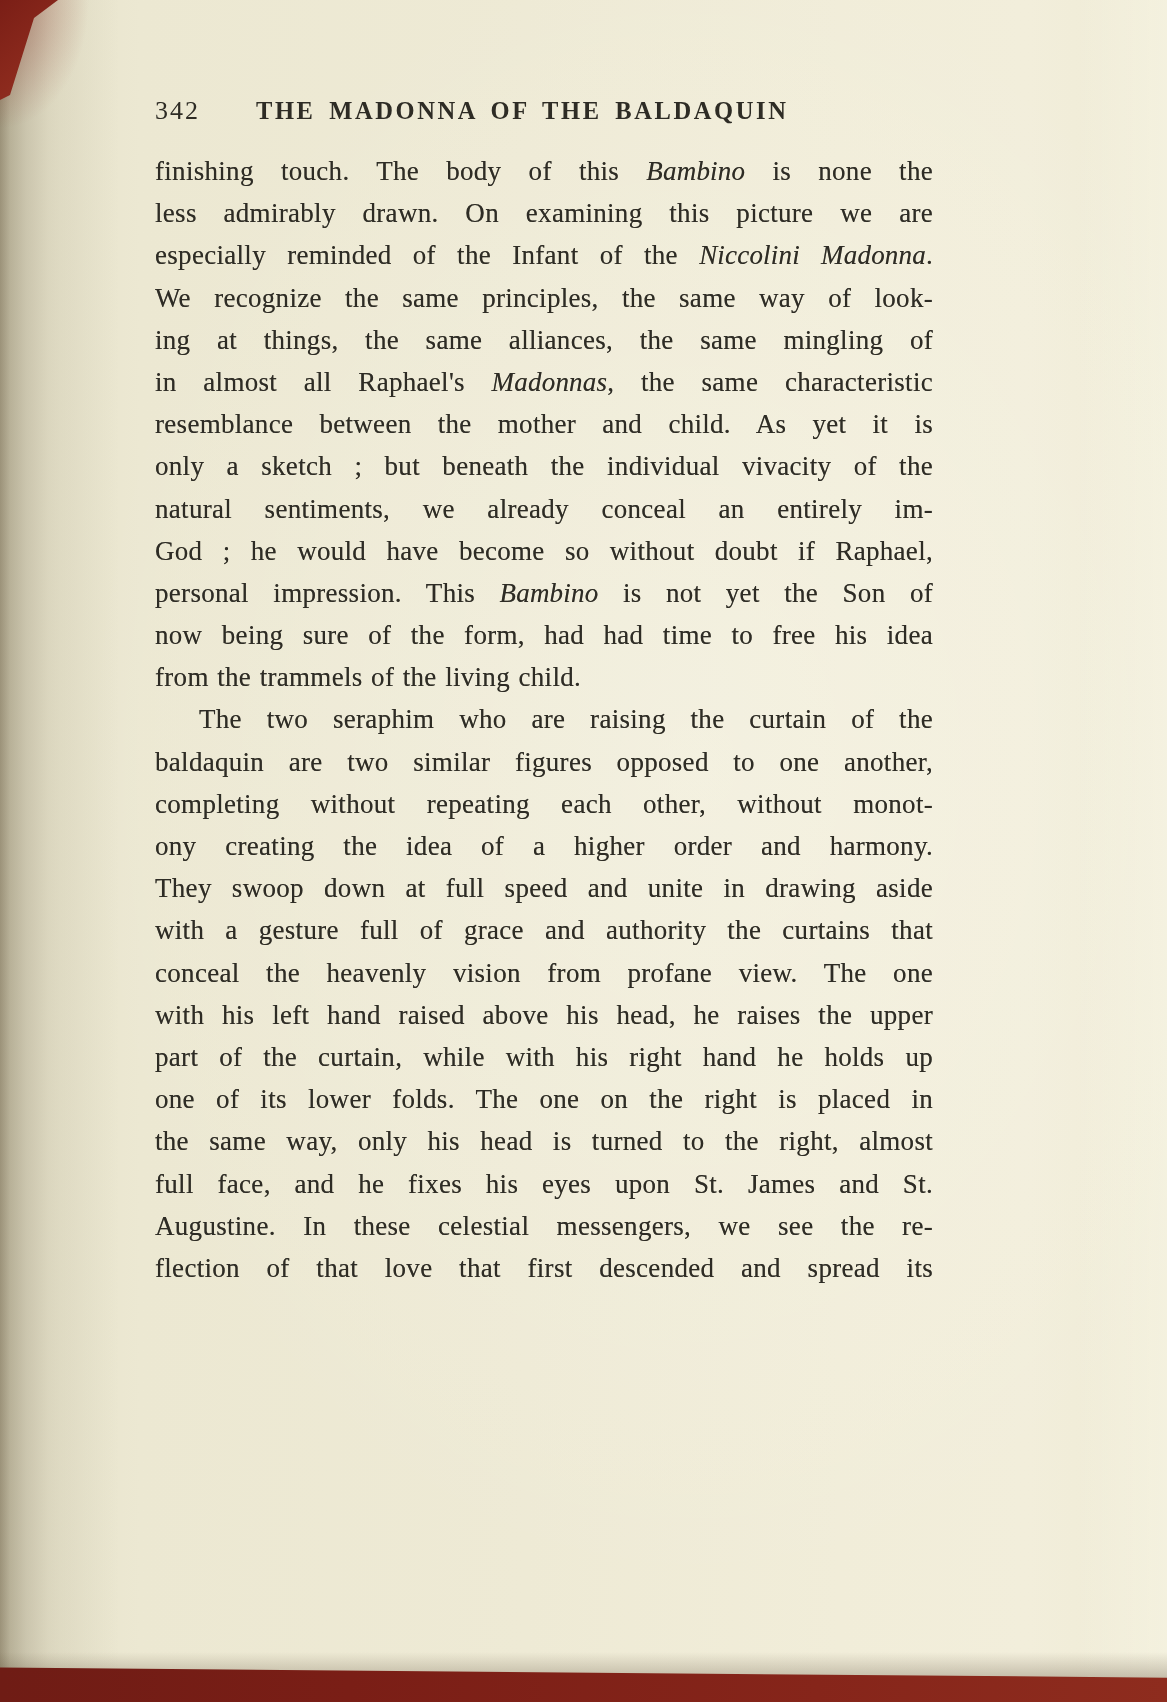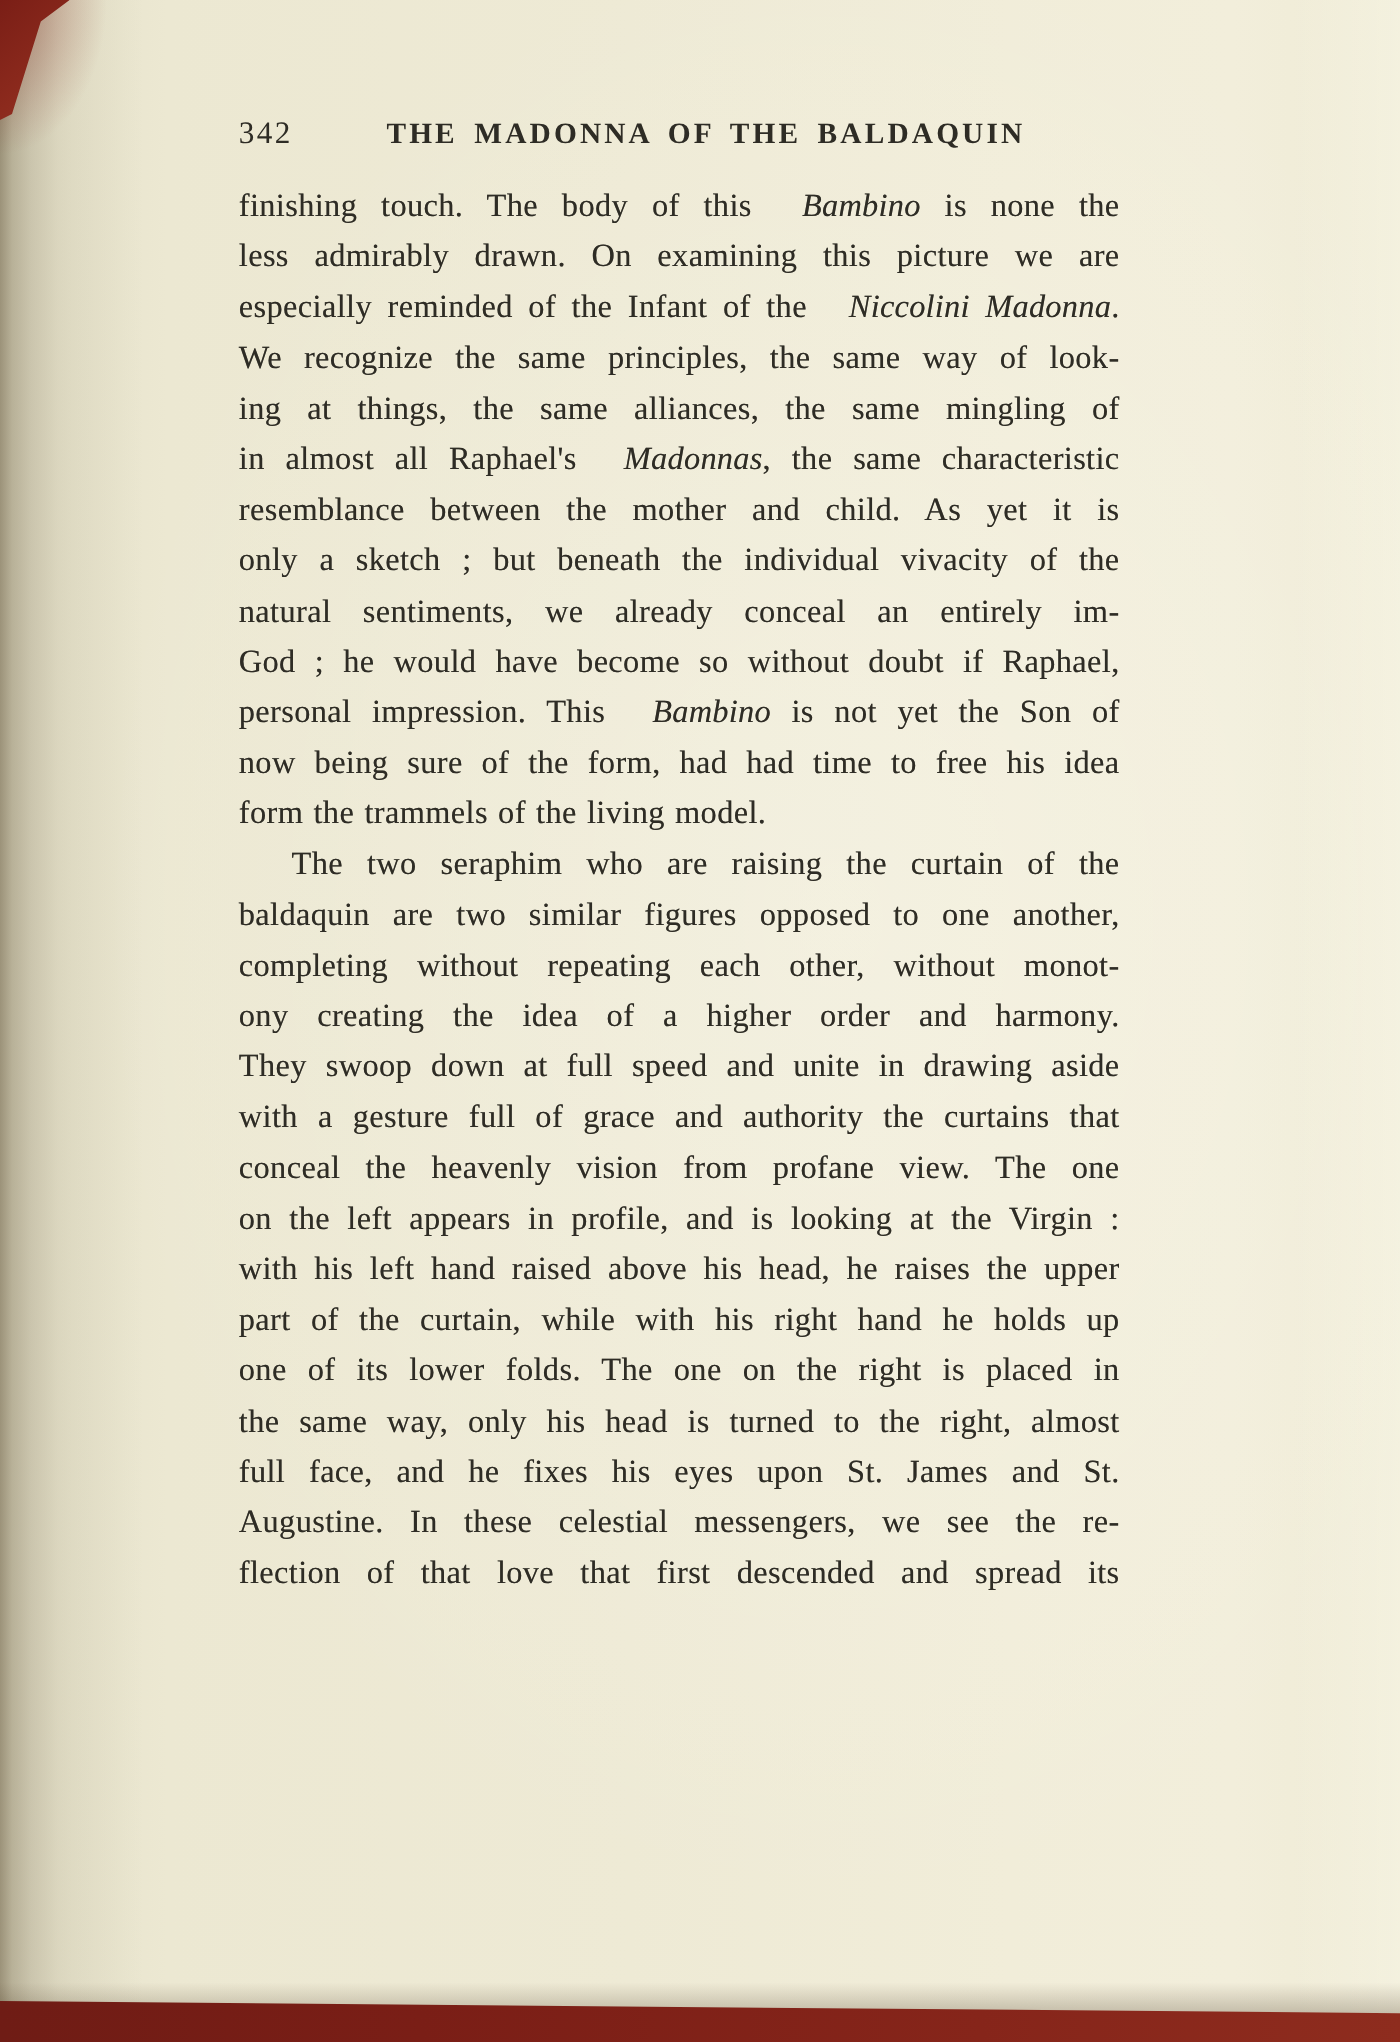--- a/index.html
+++ b/index.html
@@ -1,20 +1,20 @@
 <!DOCTYPE html>
 <html style="--paper: #ece8d2; --ink: #2e2c25; --edge-red: #7a1e16;"><head>
 <meta charset="utf-8">
 <style>
   :root {
     --paper: #ece8d2;
     --ink: #2e2c25;
     --edge-red: #7a1e16;
   }
-  * { box-sizing: border-box; padding-left: 22px; }
+  * { box-sizing: border-box; }
   html, body { margin: 0; padding: 0; background: #d8d2bd; }
 
   .scan {
     position: relative;
     width: 1167px;
     height: 1702px;
     overflow: hidden;
     background:
       radial-gradient(ellipse 900px 1200px at 60% 45%, rgba(255,255,250,0.25), rgba(0,0,0,0) 70%),
       linear-gradient(90deg,
@@ -123,29 +123,28 @@
       <div class="line j">especially reminded of the Infant of the <i>Niccolini Madonna</i>.</div>
       <div class="line j">We recognize the same principles, the same way of look-</div>
       <div class="line j">ing at things, the same alliances, the same mingling of</div>
       <div class="line j">in almost all Raphael's <i>Madonnas</i>, the same characteristic</div>
       <div class="line j">resemblance between the mother and child.  As yet it is</div>
       <div class="line j">only a sketch ; but beneath the individual vivacity of the</div>
       <div class="line j">natural sentiments, we already conceal an entirely im-</div>
       <div class="line j">God ; he would have become so without doubt if Raphael,</div>
       <div class="line j">personal impression.  This <i>Bambino</i> is not yet the Son of</div>
       <div class="line j">now being sure of the form, had had time to free his idea</div>
-      <div class="line">form the trammels of the living model.</div>
+      <div class="line">from the trammels of the living child.</div>
       <div class="line j ind">The two seraphim who are raising the curtain of the</div>
       <div class="line j">baldaquin are two similar figures opposed to one another,</div>
       <div class="line j">completing without repeating each other, without monot-</div>
       <div class="line j">ony creating the idea of a higher order and harmony.</div>
       <div class="line j">They swoop down at full speed and unite in drawing aside</div>
       <div class="line j">with a gesture full of grace and authority the curtains that</div>
       <div class="line j">conceal the heavenly vision from profane view.  The one</div>
-      <div class="line j">on the left appears in profile, and is looking at the Virgin :</div>
       <div class="line j">with his left hand raised above his head, he raises the upper</div>
       <div class="line j">part of the curtain, while with his right hand he holds up</div>
       <div class="line j">one of its lower folds.  The one on the right is placed in</div>
       <div class="line j">the same way, only his head is turned to the right, almost</div>
       <div class="line j">full face, and he fixes his eyes upon St. James and St.</div>
       <div class="line j">Augustine.  In these celestial messengers, we see the re-</div>
       <div class="line j">flection of that love that first descended and spread its</div>
     </div>
 
   <div class="bottom-strip-shadow"></div>

